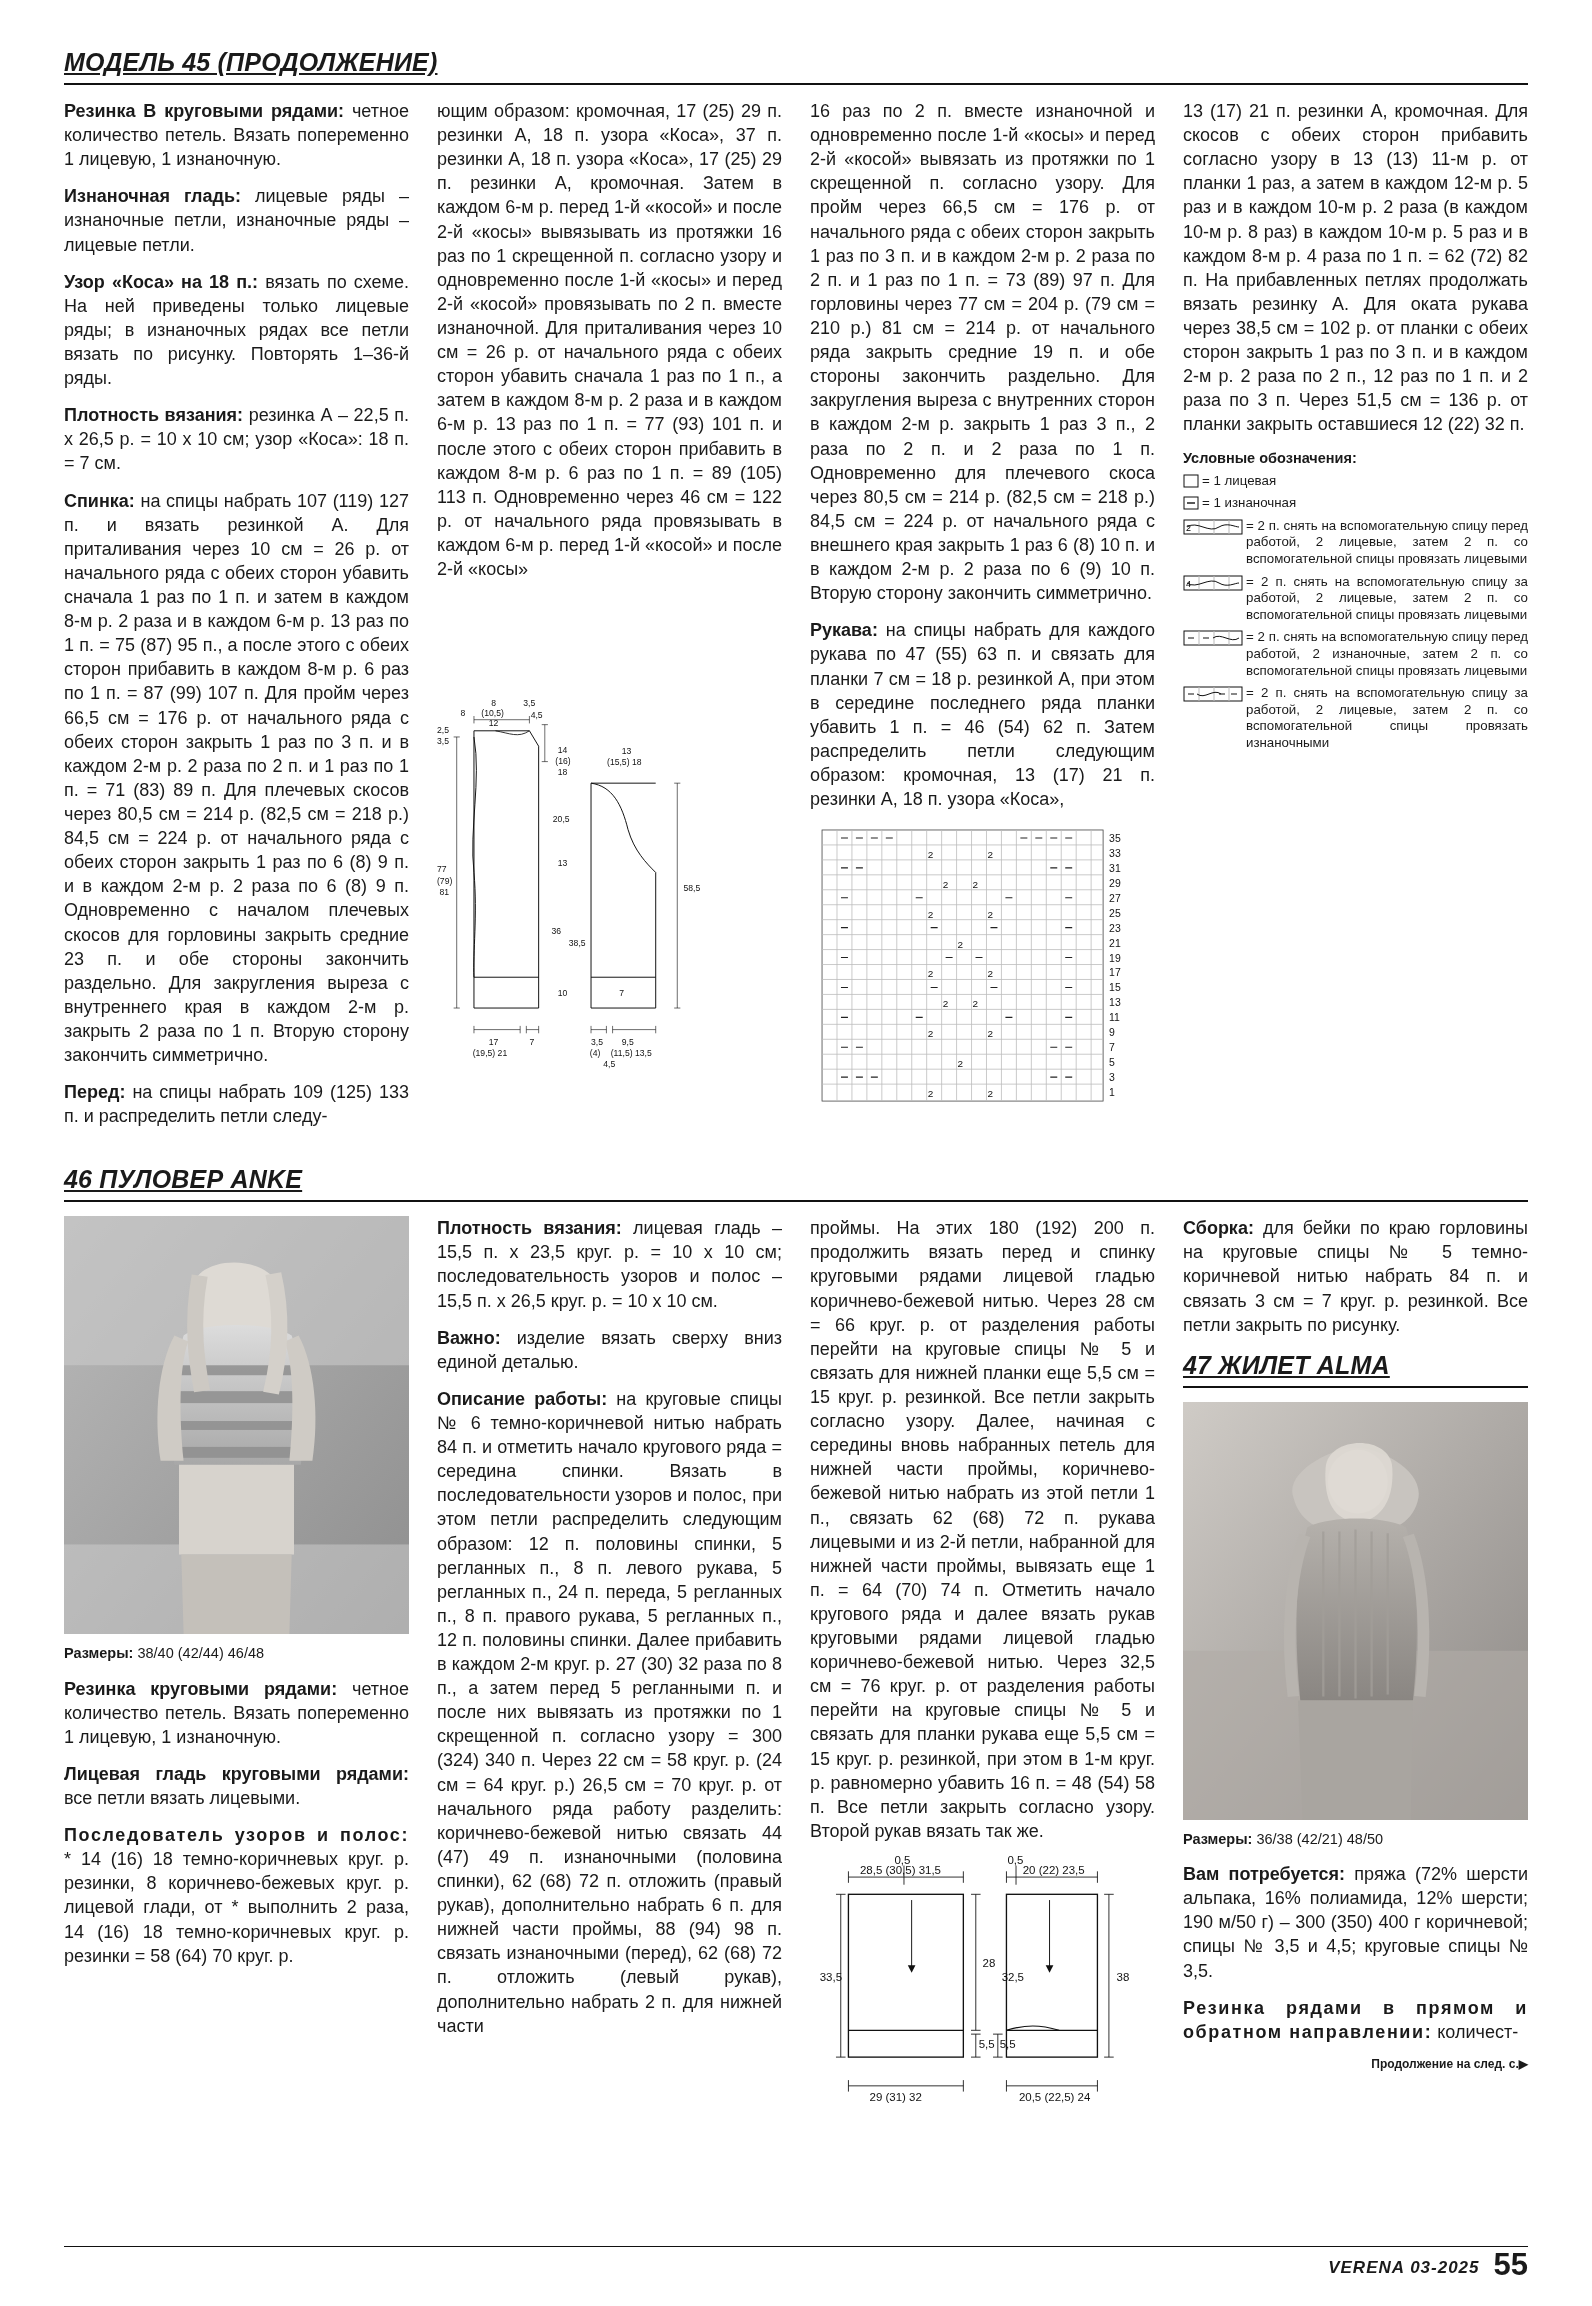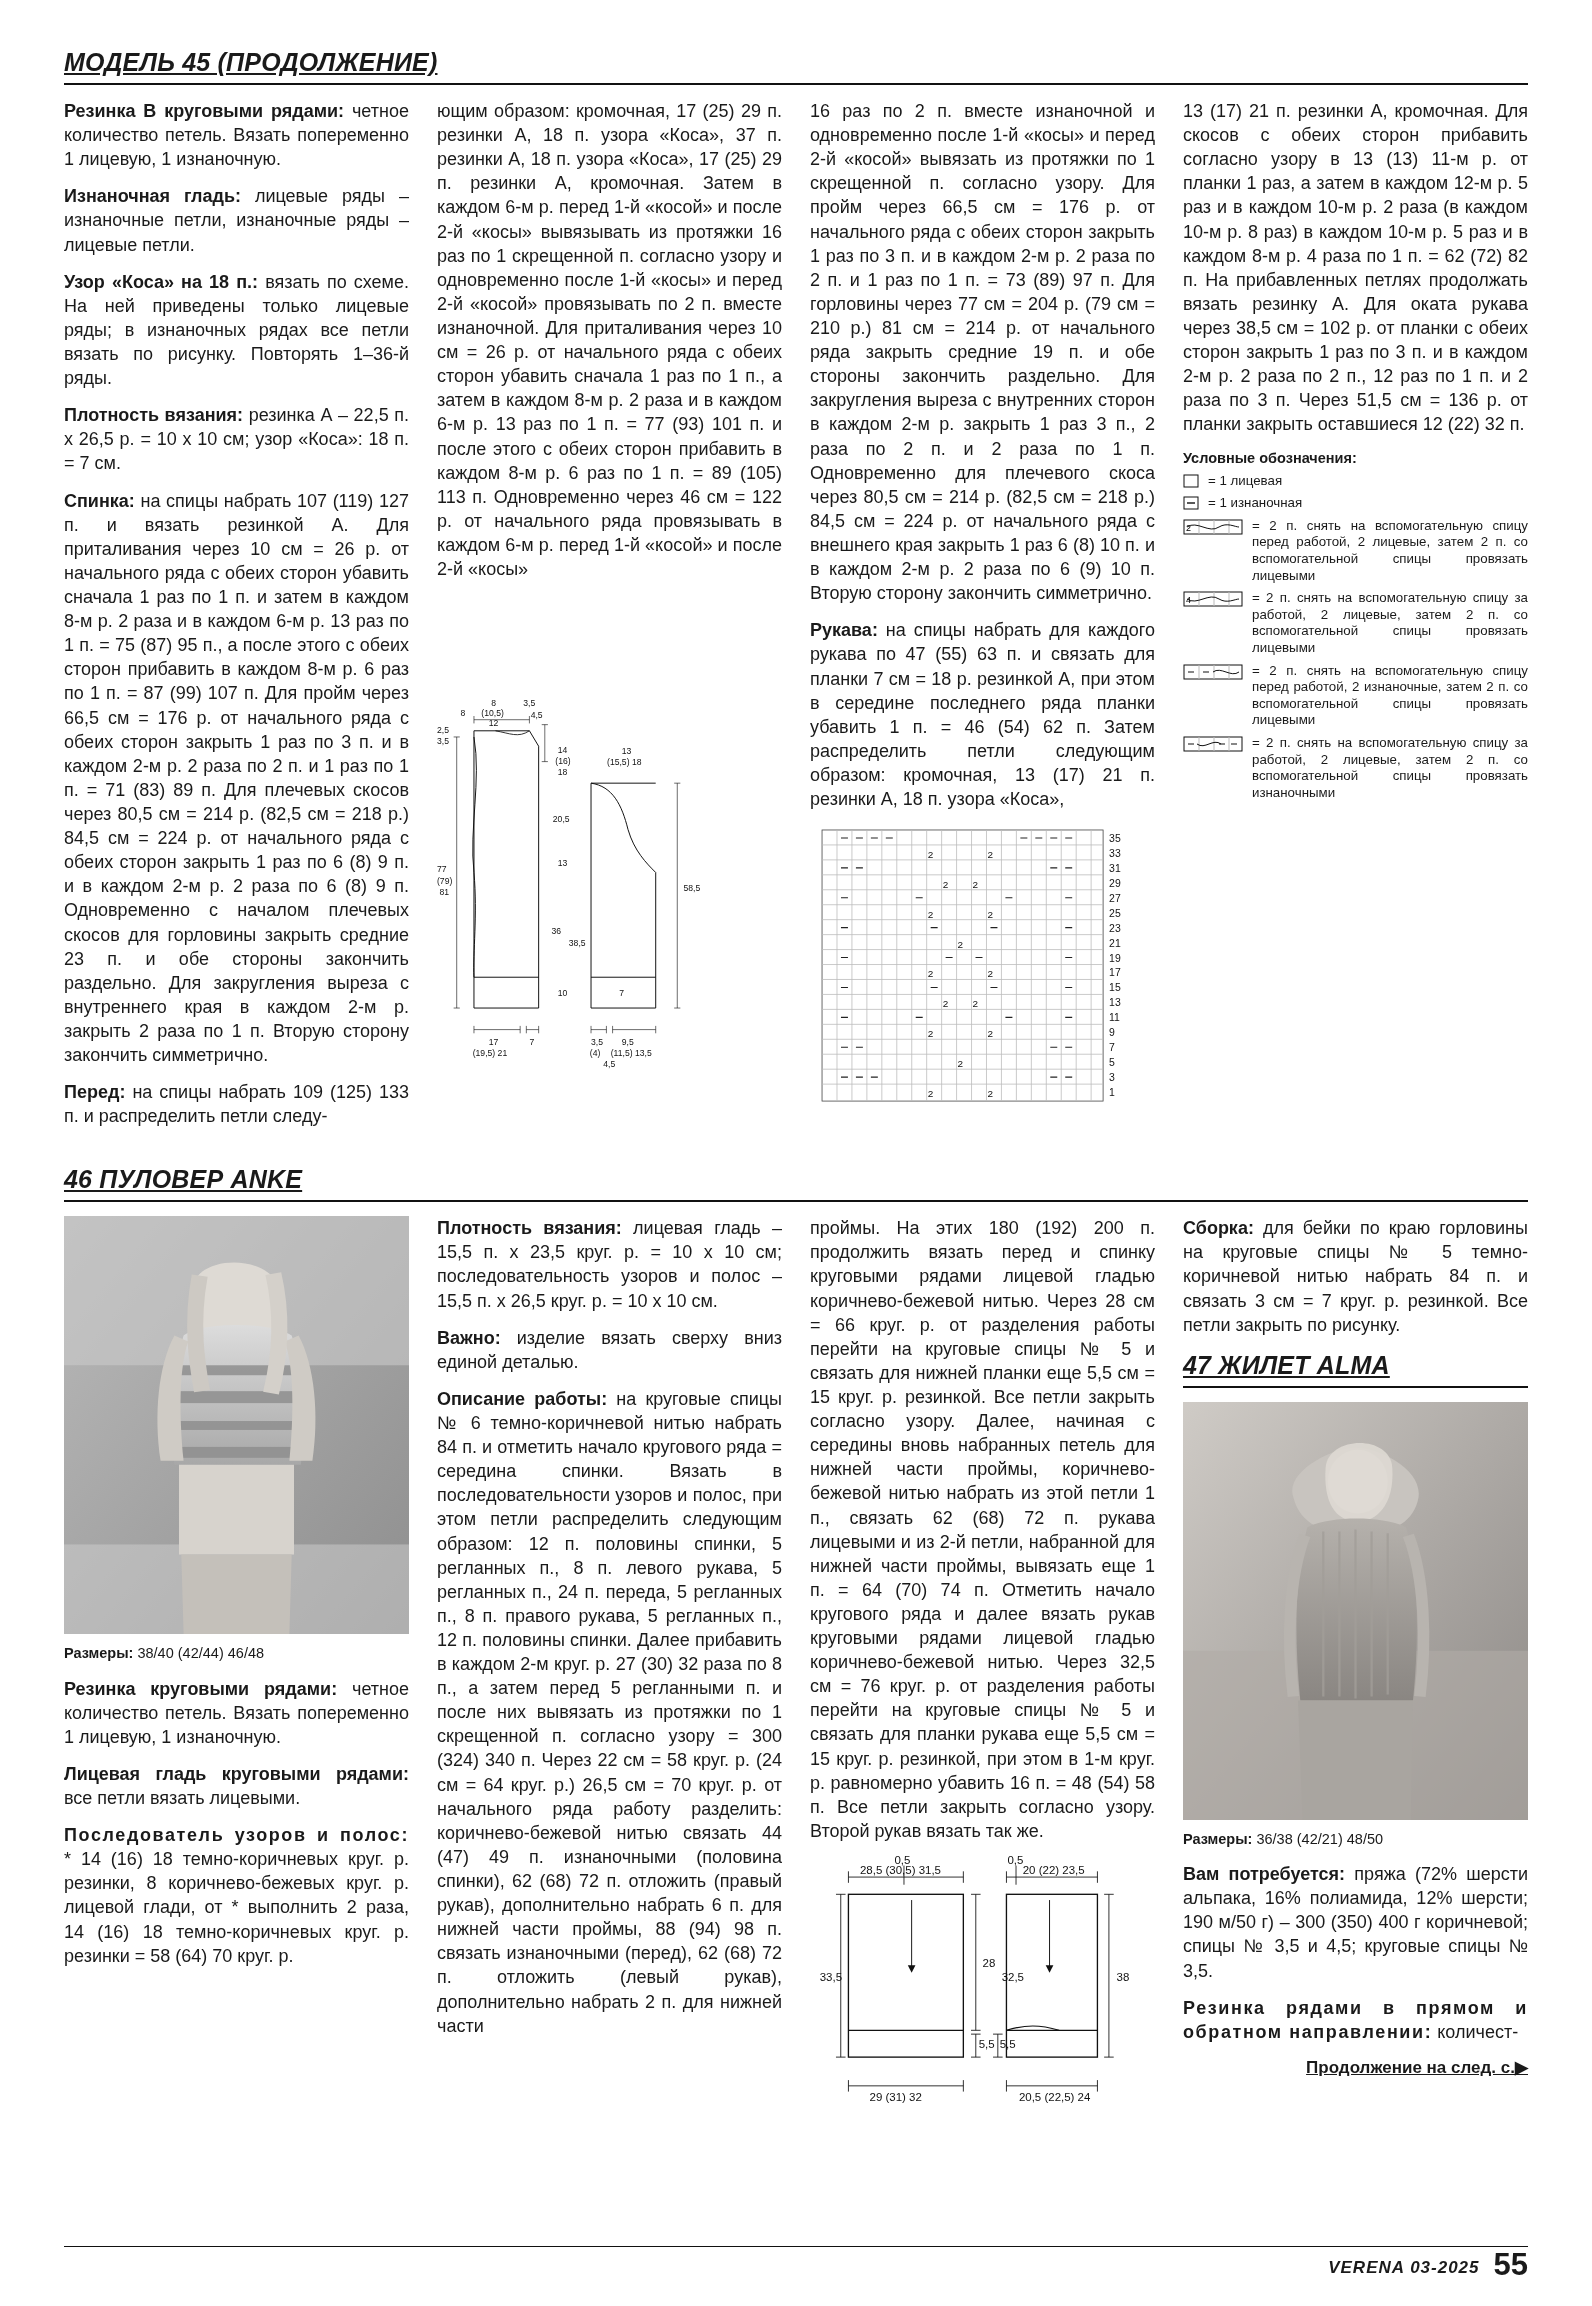--- a/index.html
+++ b/index.html
@@ -31,33 +31,33 @@
   
   .photo { width:100%; background:#cfcfcf; position:relative; overflow:hidden; }
   .photo svg { display:block; width:100%; height:100%; }
 
   
   .schem { position:relative; font-size:11.4px; }
   .schem svg { display:block; }
 
   
   .legend-title { font-weight:bold; font-size:14.5px; margin:0 0 7px 0; }
-  .legend-row { display:flex; gap:7px; margin-bottom:6px; font-size:13.3px; line-height:1.25; }
+  .legend-row { display:flex; gap:1px; margin-bottom:6px; font-size:13.3px; line-height:1.25; }
   .legend-sym { flex:0 0 auto; }
   .legend-sym svg { display:block; }
   .legend-txt { flex:1 1 auto; text-align:justify; }
 
   
   .footer { position:absolute; left:64px; right:64px; bottom:28px; }
   .footer-rule { border-bottom:1.5px solid #111; margin-bottom:5px; }
   .footer-line { display:flex; align-items:flex-end; justify-content:flex-end; gap:14px; }
   .brand { font-size:17px; font-weight:bold; font-style:italic; letter-spacing:1px; }
   .pageno { font-size:31px; font-weight:bold; line-height:.85; }
 
-  .cont-note { font-size:17px; font-weight:bold; text-align:right;text-decoration:underline; }
+  .cont-note { font-size:12px; font-weight:bold; text-align:right; }
 
   .sizes { font-size:14.5px; }
   .mt10 { margin-top:10px; }
   .mt14 { margin-top:14px; }
   .spaced { letter-spacing:1.6px; }
 </style>
 </head>
 <body>
 
 <div class="page">

